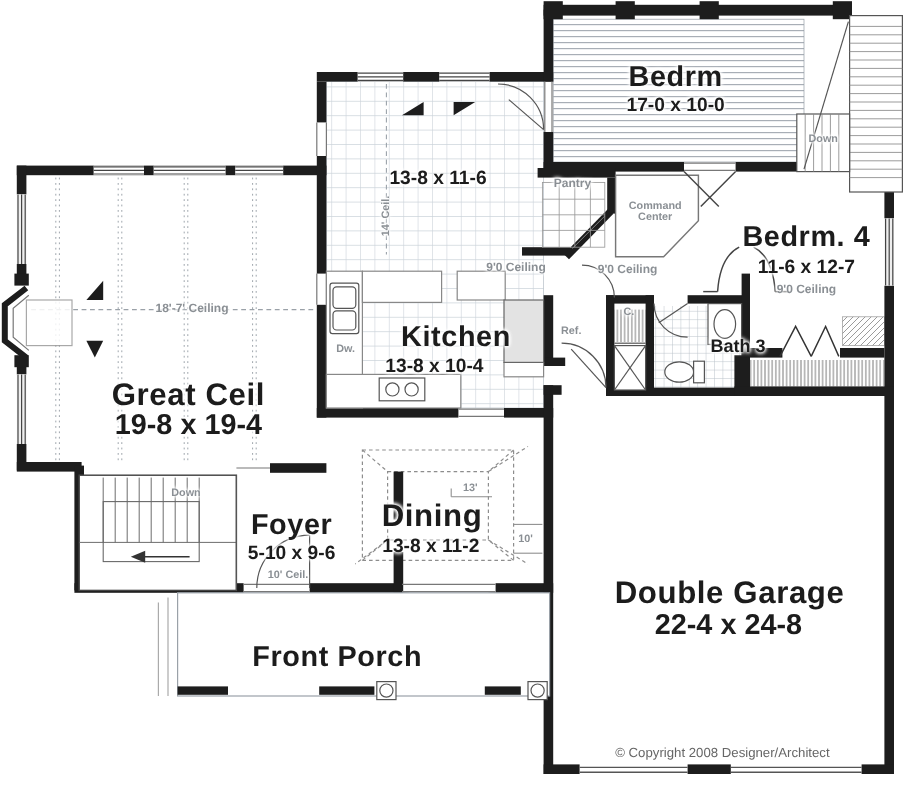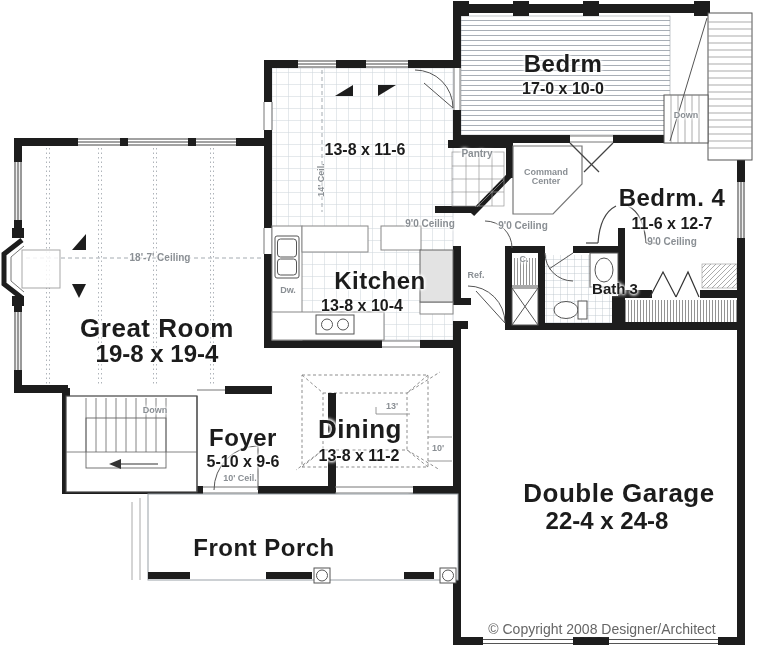--- a/index.html
+++ b/index.html
@@ -11,21 +11,21 @@
        text-shadow:0 0 3px #fff,0 0 3px #fff,0 0 4px #fff,0 0 4px #fff;}
   .room{font-size:24px;letter-spacing:0.5px;}
   .room-big{font-size:26px;letter-spacing:0.5px;}
   .dims{font-size:16px;}
   .dims-big{font-size:24px;}
   .bath{font-size:15px;margin-left:40px;}
   .ann{font-size:10px;font-weight:bold;color:#8a8f94;}
   .ann-sm{font-size:9px;font-weight:bold;color:#8a8f94;}
   .vert{transform:translate(-50%,-50%) rotate(-90deg);}
   .wrap2{white-space:normal;width:58px;}
-  .copy{font-size:14px;font-weight:normal;color:#666;}
+  .copy{font-size:11px;font-weight:normal;color:#666;}
 </style>
 </head>
 <body>
 
 <div id="plan">
 <svg width="760" height="663" viewBox="0 0 760 663">
   <defs>
     <pattern id="tile" width="12" height="12" patternUnits="userSpaceOnUse">
       <path d="M12 0H0V12" fill="none" stroke="#ccd3da" stroke-width="1"></path>
     </pattern>
@@ -413,39 +413,39 @@
 
   <div class="lbl room" style="left:672px;top:198px;">Bedrm. 4</div>
   <div class="lbl dims" style="left:672px;top:224px;">11-6 x 12-7</div>
   <div class="lbl ann" style="left:672px;top:242px;">9'0 Ceiling</div>
 
   <div class="lbl room" style="left:380px;top:281px;">Kitchen</div>
   <div class="lbl dims" style="left:362px;top:306px;">13-8 x 10-4</div>
   <div class="lbl ann" style="left:430px;top:224px;">9'0 Ceiling</div>
   <div class="lbl ann" style="left:523px;top:226px;">9'0 Ceiling</div>
 
-  <div class="lbl room-big" style="left:157px;top:329px;">Great Room</div>
+  <div class="lbl room-big" style="left:157px;top:329px;">Great Ceil</div>
   <div class="lbl dims-big" style="left:157px;top:354px;">19-8 x 19-4</div>
   <div class="lbl ann" style="left:160px;top:258px;">18'-7' Ceiling</div>
 
   <div class="lbl bath" style="left:575px;top:289px;">Bath 3</div>
 
   <div class="lbl room" style="left:243px;top:438px;">Foyer</div>
   <div class="lbl dims" style="left:243px;top:462px;">5-10 x 9-6</div>
   <div class="lbl ann-sm" style="left:240px;top:479px;">10' Ceil.</div>
 
   <div class="lbl room-big" style="left:360px;top:430px;">Dining</div>
   <div class="lbl dims" style="left:359px;top:456px;">13-8 x 11-2</div>
   <div class="lbl ann-sm" style="left:392px;top:407px;">13'</div>
   <div class="lbl ann-sm" style="left:438px;top:449px;">10'</div>
 
-  <div class="lbl room-big" style="left:608px;top:494px;margin-left:11px;">Double Garage</div>
+  <div class="lbl room-big" style="left:608px;top:494px;">Double Garage</div>
   <div class="lbl dims-big" style="left:607px;top:521px;">22-4 x 24-8</div>
 
-  <div class="lbl room" style="left:264px;top:548px;">Front Porch</div>
+  <div class="lbl room" style="left:281px;top:548px;">Front Porch</div>
 
   <div class="lbl ann" style="left:477px;top:154px;text-align:center;">Pantry</div>
   <div class="lbl ann-sm wrap2" style="left:546px;top:177px;">Command Center</div>
   <div class="lbl ann-sm" style="left:436px;top:276px;margin-left:40px;">Ref.</div>
   <div class="lbl ann-sm" style="left:288px;top:291px;">Dw.</div>
   <div class="lbl ann-sm" style="left:524px;top:260px;">C.</div>
   <div class="lbl ann-sm" style="left:155px;top:411px;">Down</div>
   <div class="lbl ann-sm" style="left:686px;top:116px;">Down</div>
 
   <div class="lbl copy" style="left:602px;top:629px;">© Copyright 2008 Designer/Architect</div>

